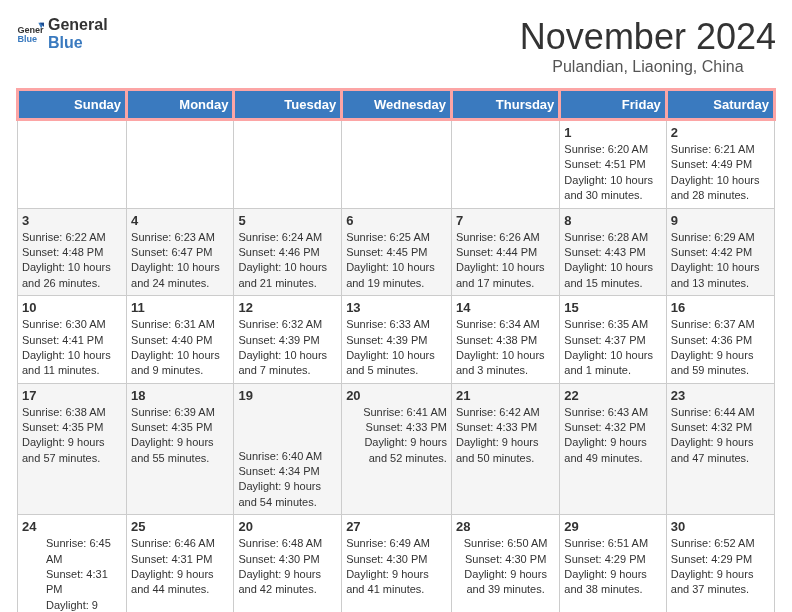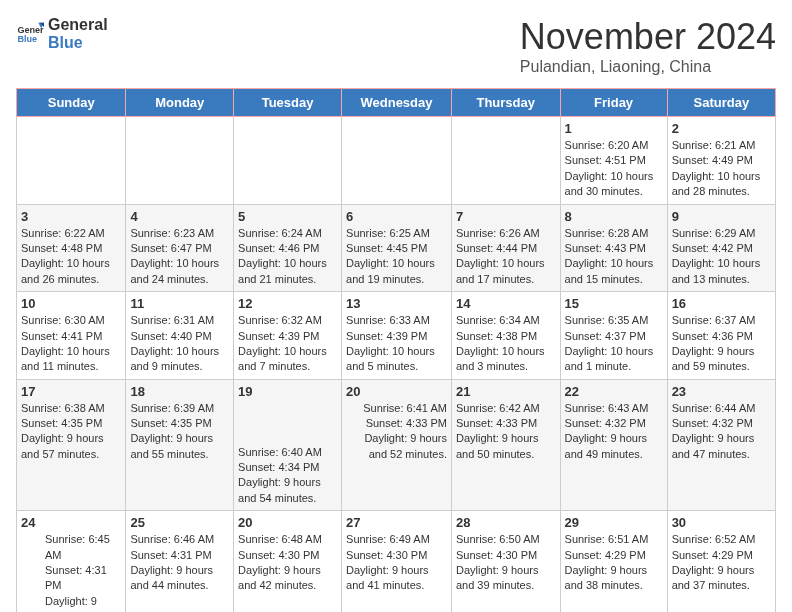--- a/index.html
+++ b/index.html
@@ -19,44 +19,44 @@
     .logo {
       display: flex;
       align-items: center;
       gap: 4px;
     }
     .logo-icon {
       width: 28px;
       height: 28px;
     }
     .title-area {
-      text-align: left;
+      text-align: center;
     }
     .month-title {
       font-size: 36px;
       font-weight: normal;
       color: #333;
     }
     .location-title {
       font-size: 16px;
       color: #555;
     }
     .calendar-table {
       width: 100%;
       border-collapse: collapse;
       font-size: 11px;
     }
     .calendar-table th {
       background-color: #3a7abf;
       color: #fff;
       padding: 6px 4px;
-      text-align: center;
+      text-align: right;
       font-size: 13px;
       font-weight: bold;
-      border: 1px solid #fca5a5;
+      border: 3px solid #fca5a5;
     }
     .calendar-table td {
       border: 1px solid #ccc;
       vertical-align: top;
       padding: 4px;
       width: 113px;
       min-height: 80px;
       background: #fff;
     }
     .calendar-table tr:nth-child(even) td {
@@ -284,21 +284,21 @@
 Daylight: 9 hours and 42 minutes.</div>
         </td>
         <td>
           <span class="day-number">27</span>
           <div class="day-info" style="white-space: pre-line;">Sunrise: 6:49 AM
 Sunset: 4:30 PM
 Daylight: 9 hours and 41 minutes.</div>
         </td>
         <td>
           <span class="day-number">28</span>
-          <div class="day-info" style="white-space: pre-line;">Sunrise: 6:50 AM
+          <div class="day-info" style="white-space: pre-line; text-align: center;">Sunrise: 6:50 AM
 Sunset: 4:30 PM
 Daylight: 9 hours and 39 minutes.</div>
         </td>
         <td>
           <span class="day-number">29</span>
           <div class="day-info" style="white-space: pre-line;">Sunrise: 6:51 AM
 Sunset: 4:29 PM
 Daylight: 9 hours and 38 minutes.</div>
         </td>
         <td>

